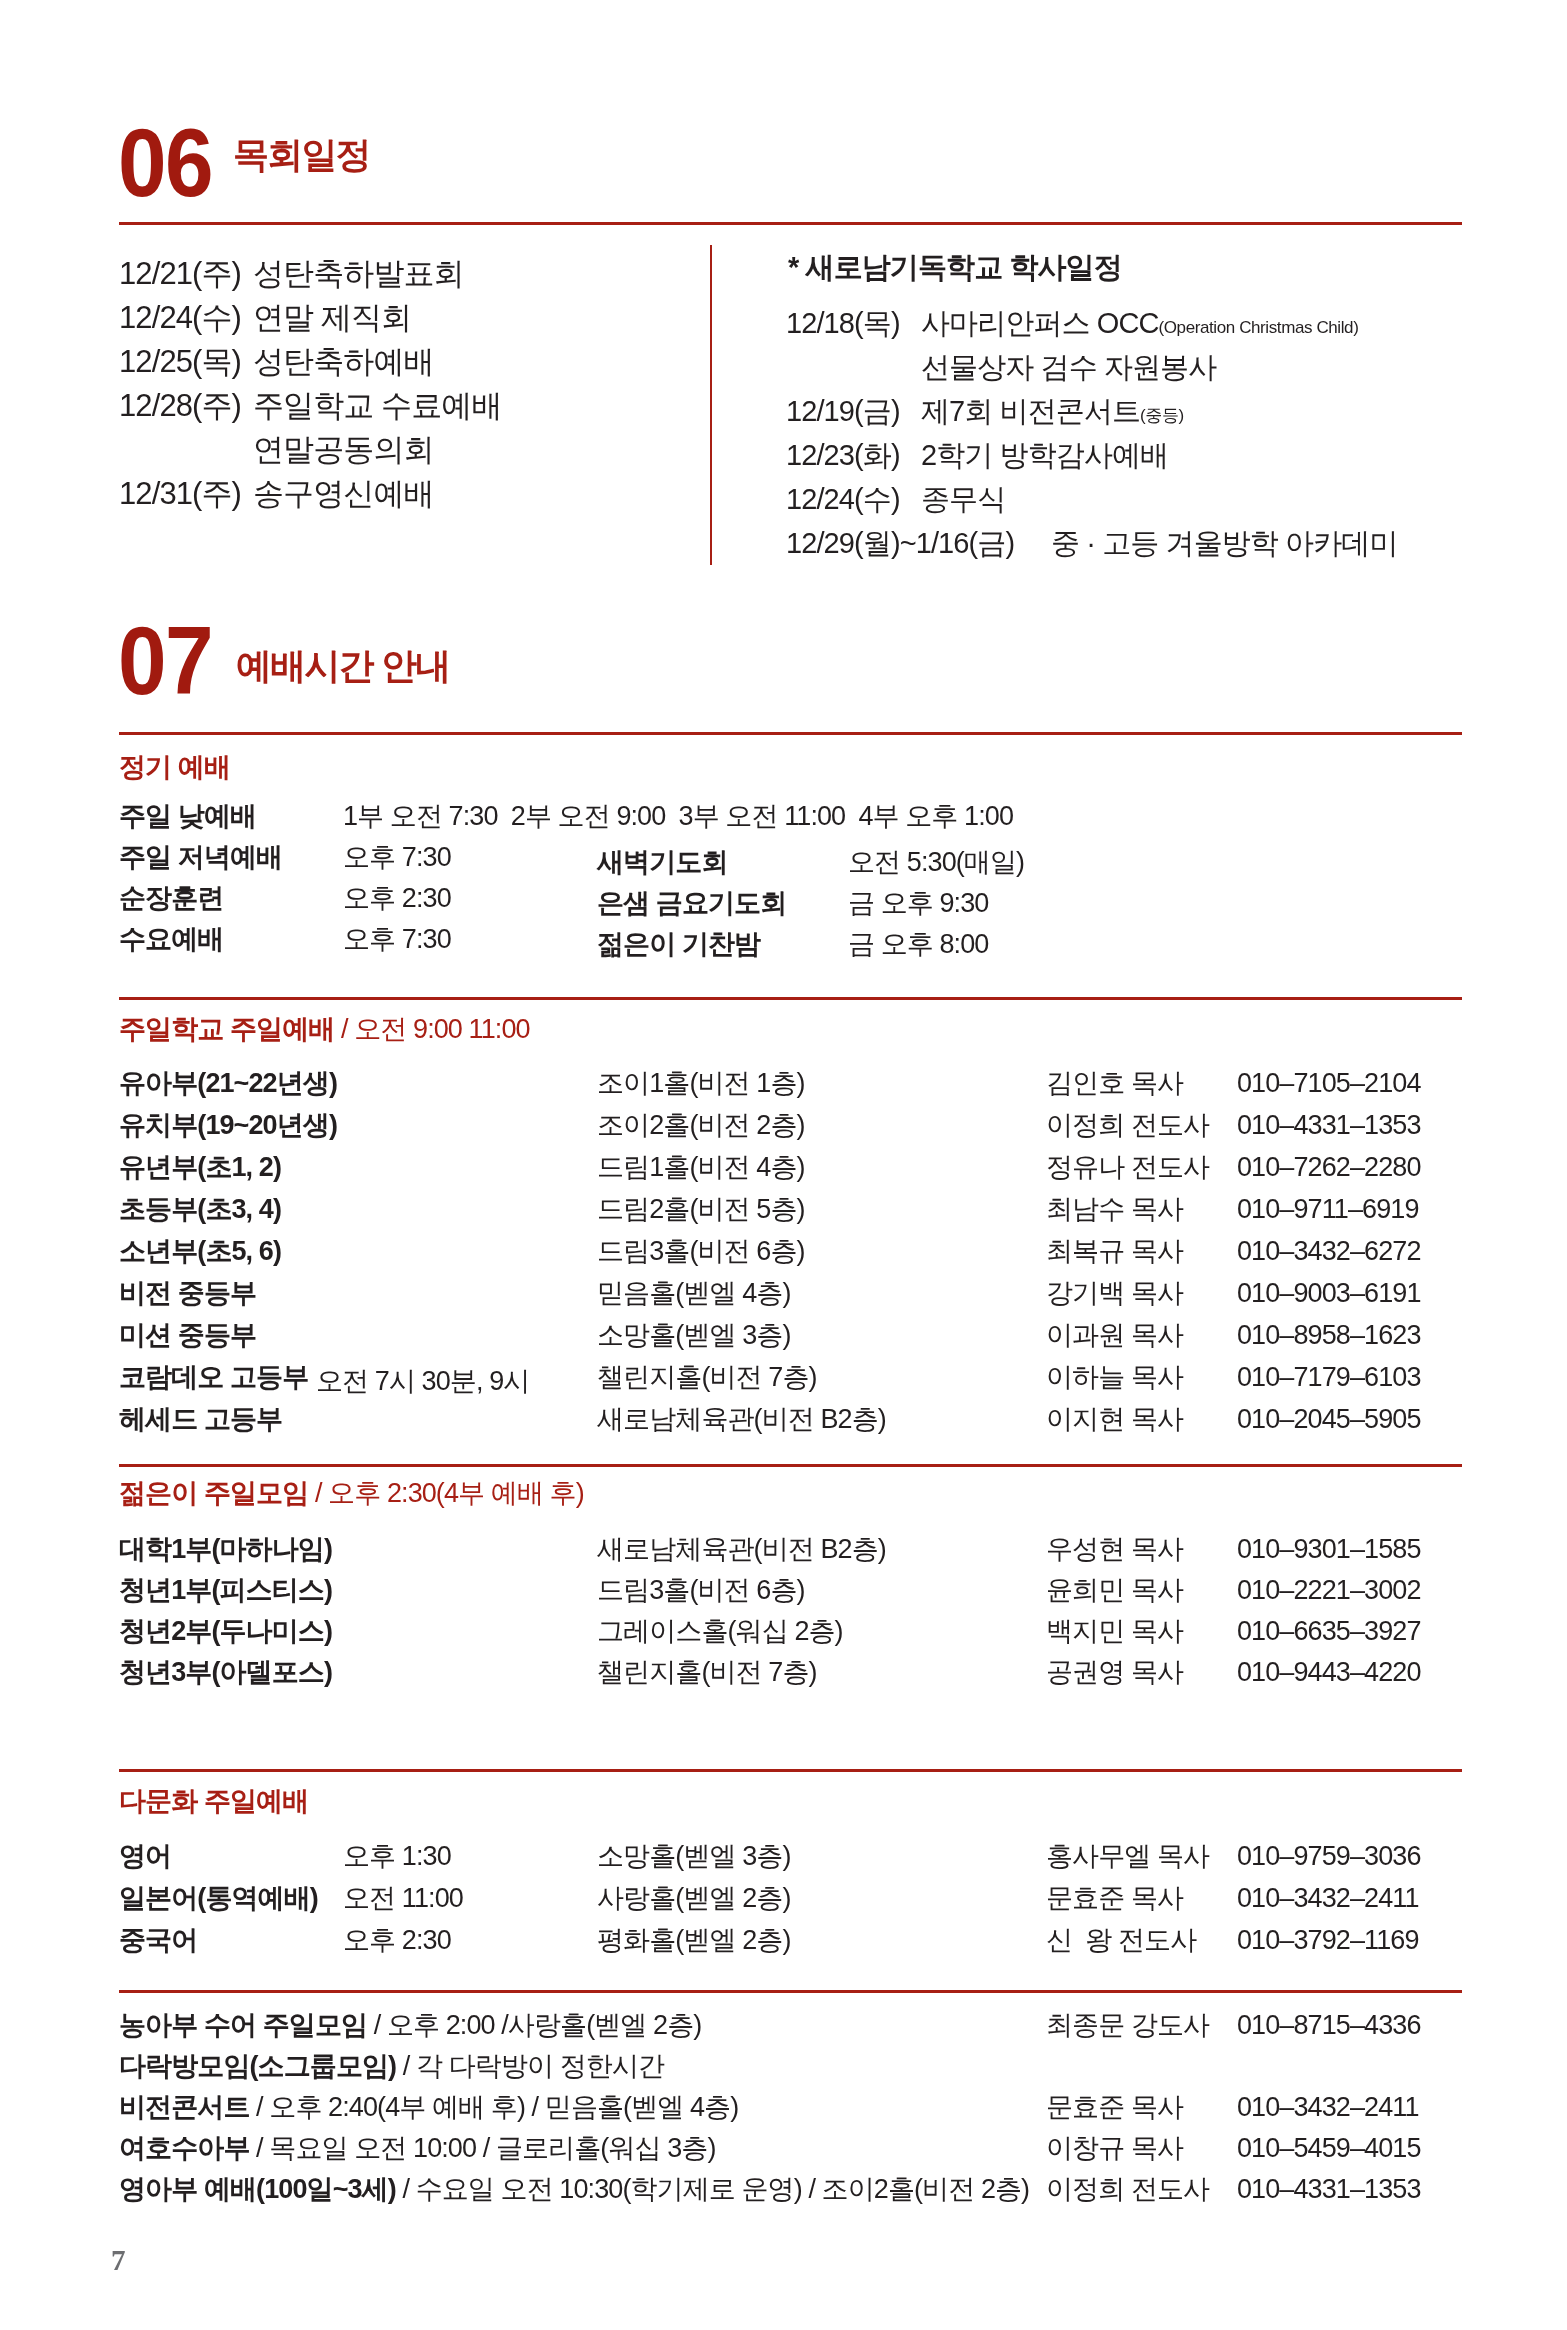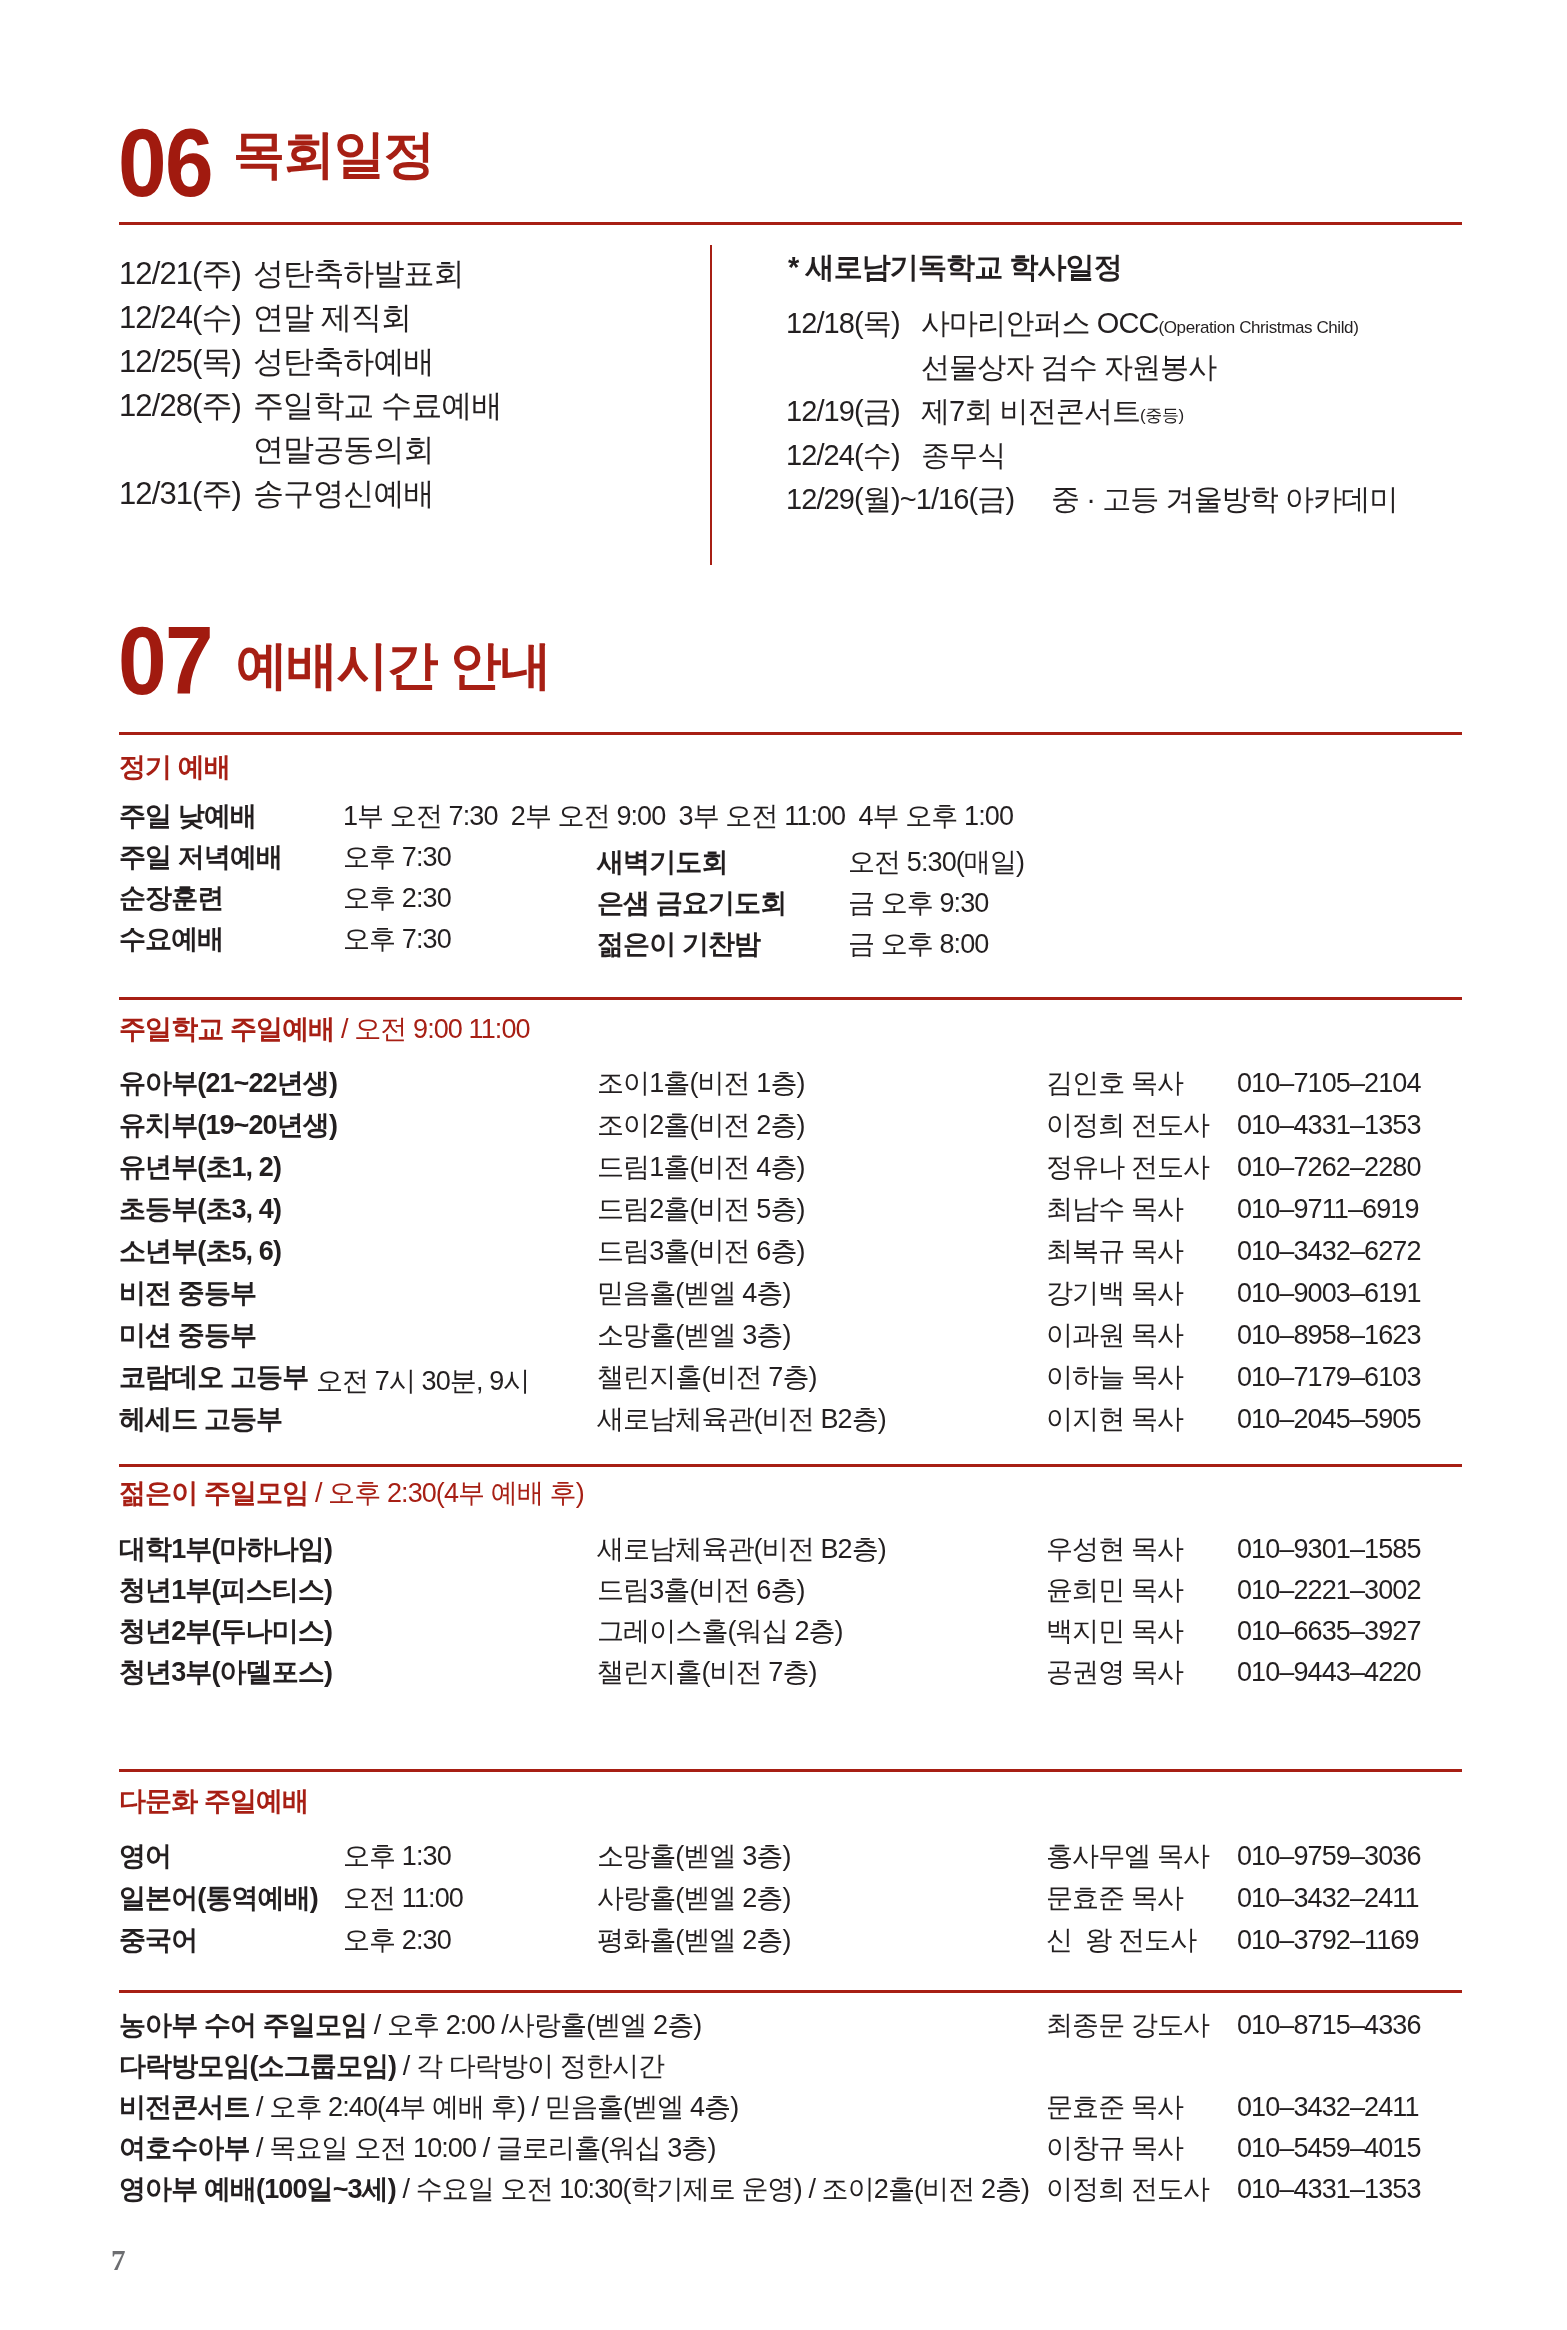--- a/index.html
+++ b/index.html
@@ -16,21 +16,21 @@
     }
 
     
     .bignum {
       position: absolute; font-family: "Liberation Sans", sans-serif;
       font-weight: bold; font-size: 97px; line-height: 97px; height: 97px;
       color: var(--num); transform-origin: left top; transform: scaleX(0.9);
       letter-spacing: -1.8px;
     }
     .sec-title {
-      position: absolute; font-weight: bold; font-size: 52px;
+      position: absolute; font-weight: bold; font-size: 36px;
       height: 47px; line-height: 47px; color: var(--accent);
       letter-spacing: -1.8px; white-space: nowrap;
     }
     .hr { position: absolute; left: 119px; width: 1343px; height: 2.7px; background: var(--accent); }
     .vr { position: absolute; left: 710px; top: 245px; width: 1.8px; height: 320px; background: var(--accent); }
 
     .row { position: relative; white-space: nowrap; }
     .row > span { position: absolute; top: 0; white-space: nowrap; }
 
     
@@ -125,20 +125,24 @@
   </div>
   <div class="row">
     <span></span>
     <span class="ev">선물상자 검수 자원봉사</span>
   </div>
   <div class="row">
     <span>12/19(금)</span>
     <span class="ev"><span>제7회 비전콘서트</span><span class="note">(중등)</span></span>
   </div>
   <div class="row">
+    <span>12/23(화)</span>
+    <span class="ev">2학기 방학감사예배</span>
+  </div>
+  <div class="row">
     <span>12/24(수)</span>
     <span class="ev">종무식</span>
   </div>
   <div class="row">
     <span>12/29(월)~1/16(금)</span>
     <span class="ev-wide">중 · 고등 겨울방학 아카데미</span>
   </div>
 </div>
 
 <div class="bignum" style="left:118px; top:612px;">07</div>

